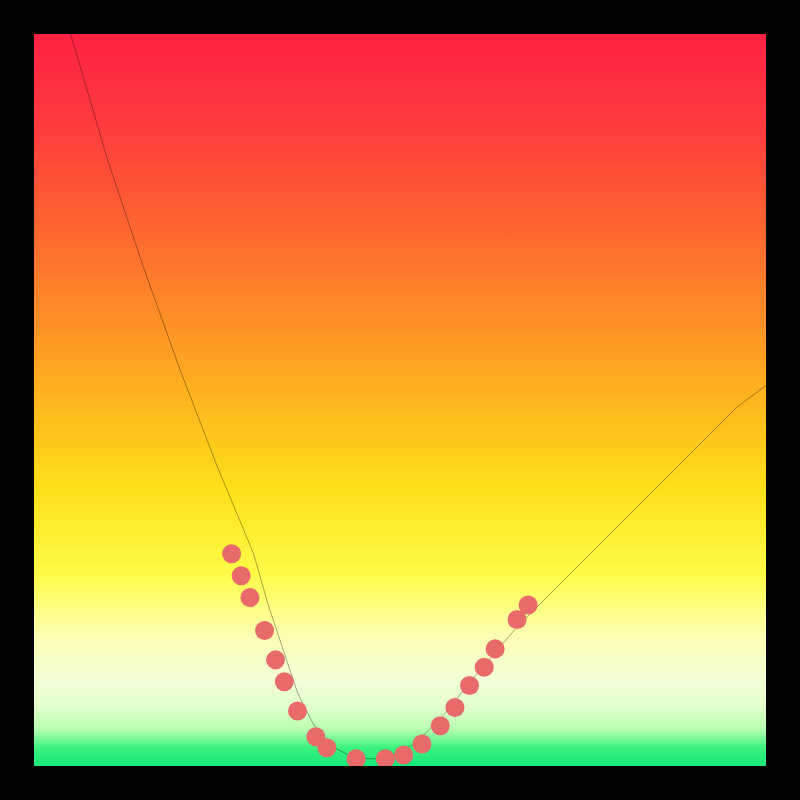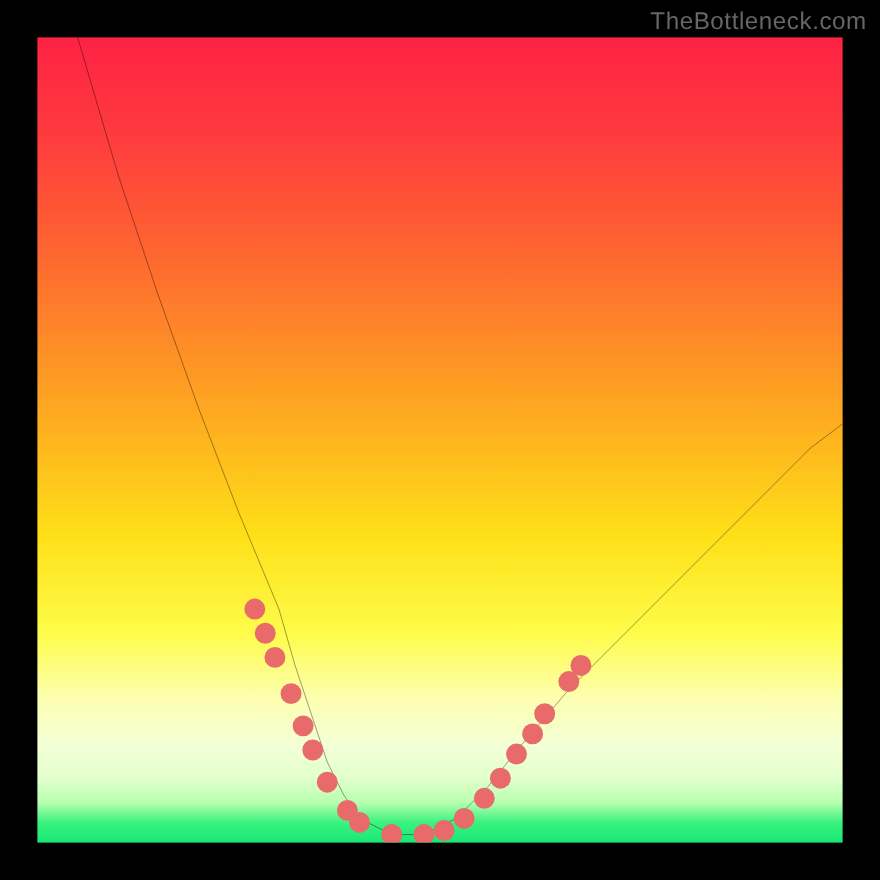--- a/index.html
+++ b/index.html
@@ -57,21 +57,20 @@
     top: 0;
     width: 732px;
     height: 732px;
     z-index: 2;
   }
 </style>
 </head>
 <body>
 
 <div class="outer">
-  <div class="watermark">TheBottleneck.com</div>
   <div class="plot-area">
     <svg class="curve" viewBox="0 0 100 100" preserveAspectRatio="none">
       <path fill="none" stroke="#000" stroke-width="0.35" vector-effect="non-scaling-stroke" d="M5.00 0.00 L10.00 17.00 L15.00 32.00 L20.00 46.00 L25.00 59.00 L30.00 71.00 L32.00 78.00 L34.00 84.00 L36.00 90.00 L38.00 94.00 L40.00 97.00 L44.00 99.00 L48.00 99.00 L52.00 97.00 L56.00 93.00 L60.00 88.00 L66.00 81.00 L72.00 75.00 L78.00 69.00 L84.00 63.00 L90.00 57.00 L96.00 51.00 L100.00 48.00"></path>
       <g id="markers-group">
           <circle cx="27" cy="71" r="1.3" fill="#e86a6a"></circle>
           <circle cx="28.3" cy="74" r="1.3" fill="#e86a6a"></circle>
           <circle cx="29.5" cy="77" r="1.3" fill="#e86a6a"></circle>
           <circle cx="31.5" cy="81.5" r="1.3" fill="#e86a6a"></circle>
           <circle cx="33" cy="85.5" r="1.3" fill="#e86a6a"></circle>
           <circle cx="34.2" cy="88.5" r="1.3" fill="#e86a6a"></circle>

